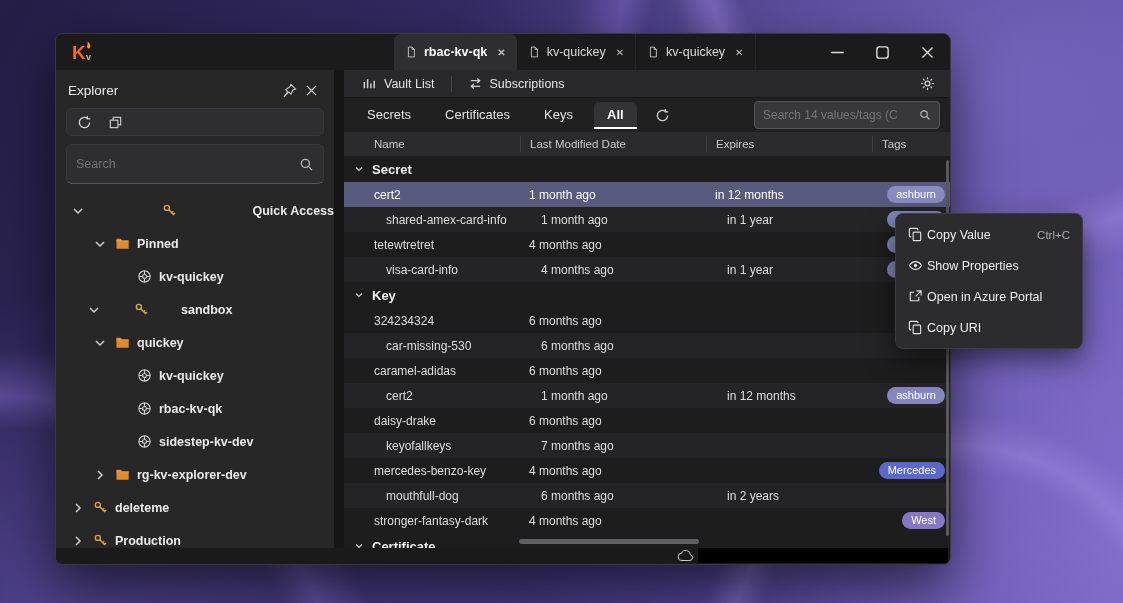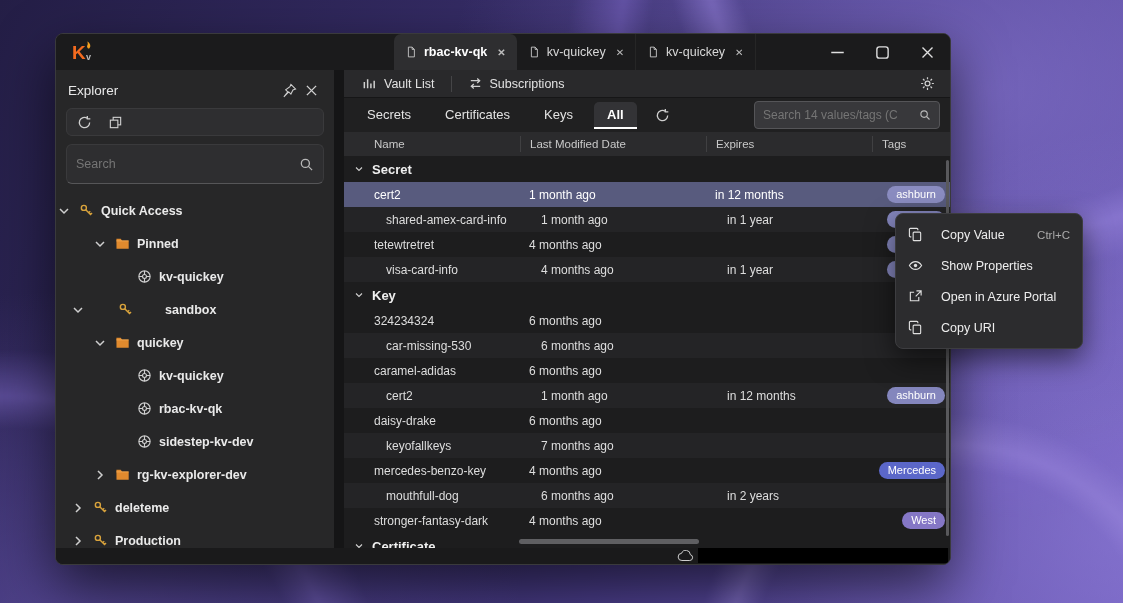--- a/index.html
+++ b/index.html
@@ -90,21 +90,21 @@
   .statusbar{height:16px; flex:0 0 16px; background:#1a1a1b; position:relative;}
   .cloud-wrap{position:absolute; left:620px; top:1px; width:20px; height:14px; display:flex; align-items:center; justify-content:center;}
   .status-black{position:absolute; left:642px; right:2px; top:0; bottom:1px; background:#000;}
 
   
   .context-menu{
     position:absolute; left:895px; top:213px; width:188px; z-index:50;
     background:#2c2c2e; border:1px solid #3d3d40; border-radius:8px;
     box-shadow:0 10px 28px rgba(0,0,0,.55); padding:5px 0;
   }
-  .menu-item{height:31px; display:flex; align-items:center; gap:18px; padding:0 12px; color:#eeeeee; font-size:12.5px;}
+  .menu-item{height:31px; display:flex; align-items:center; gap:4px; padding:0 12px; color:#eeeeee; font-size:12.5px;}
   .menu-item .shortcut{margin-left:auto; color:#ababab; font-size:11.5px;}
 
   .ic{display:inline-flex; align-items:center; justify-content:center;}
   .ic svg{width:15px; height:15px; display:block;}
   .ic.small svg{width:12px; height:12px;}
 </style>
 </head>
 <body>
 
 <div class="desktop">
@@ -217,21 +217,21 @@
         <div class="sb-search">
           <input placeholder="Search" style="">
           <span class="ic">
               <svg viewBox="0 0 16 16">
                 <circle cx="6.8" cy="6.8" r="4.3" fill="none" stroke="#b8b8b8" stroke-width="1.4"></circle>
                 <path d="M10 10l4 4" stroke="#b8b8b8" stroke-width="1.4"></path>
               </svg>
             </span>
         </div>
         <div class="tree" id="tree">
-            <div class="tree-row" style="">
+            <div class="tree-row" style="padding-left: 14px; justify-content: space-between;">
               <span class="chev">
                 <svg viewBox="0 0 16 16">
                   <path d="M4 6l4 4 4-4" fill="none" stroke="#cfcfcf" stroke-width="1.5"></path>
                 </svg>
               </span>
               <span class="ic ">
                 <svg viewBox="0 0 16 16">
                   <circle cx="5.2" cy="5.2" r="2.7" fill="none" stroke="#d9a33c" stroke-width="1.5"></circle>
                   <path d="M7.2 7.2l5.6 5.6M10.4 10.4l1.6-1.6M12.3 12.3l1.6-1.6" fill="none" stroke="#d9a33c" stroke-width="1.5"></path>
                 </svg>
@@ -256,21 +256,21 @@
               <span class="chev"></span>
               <span class="ic ">
                 <svg viewBox="0 0 16 16">
                   <circle cx="8" cy="8" r="6" fill="none" stroke="#cfcfcf" stroke-width="1.2"></circle>
                   <circle cx="8" cy="8" r="2.1" fill="none" stroke="#cfcfcf" stroke-width="1.2"></circle>
                   <path d="M8 2v3.9M8 10.1V14M2 8h3.9M10.1 8H14" stroke="#cfcfcf" stroke-width="1.2"></path>
                 </svg>
               </span>
               <span>kv-quickey</span>
             </div>
-            <div class="tree-row" style="padding-left: 14px; gap: 32px;">
+            <div class="tree-row" style="padding-left: 30px; gap: 32px;">
               <span class="chev">
                 <svg viewBox="0 0 16 16">
                   <path d="M4 6l4 4 4-4" fill="none" stroke="#cfcfcf" stroke-width="1.5"></path>
                 </svg>
               </span>
               <span class="ic ">
                 <svg viewBox="0 0 16 16">
                   <circle cx="5.2" cy="5.2" r="2.7" fill="none" stroke="#d9a33c" stroke-width="1.5"></circle>
                   <path d="M7.2 7.2l5.6 5.6M10.4 10.4l1.6-1.6M12.3 12.3l1.6-1.6" fill="none" stroke="#d9a33c" stroke-width="1.5"></path>
                 </svg>

